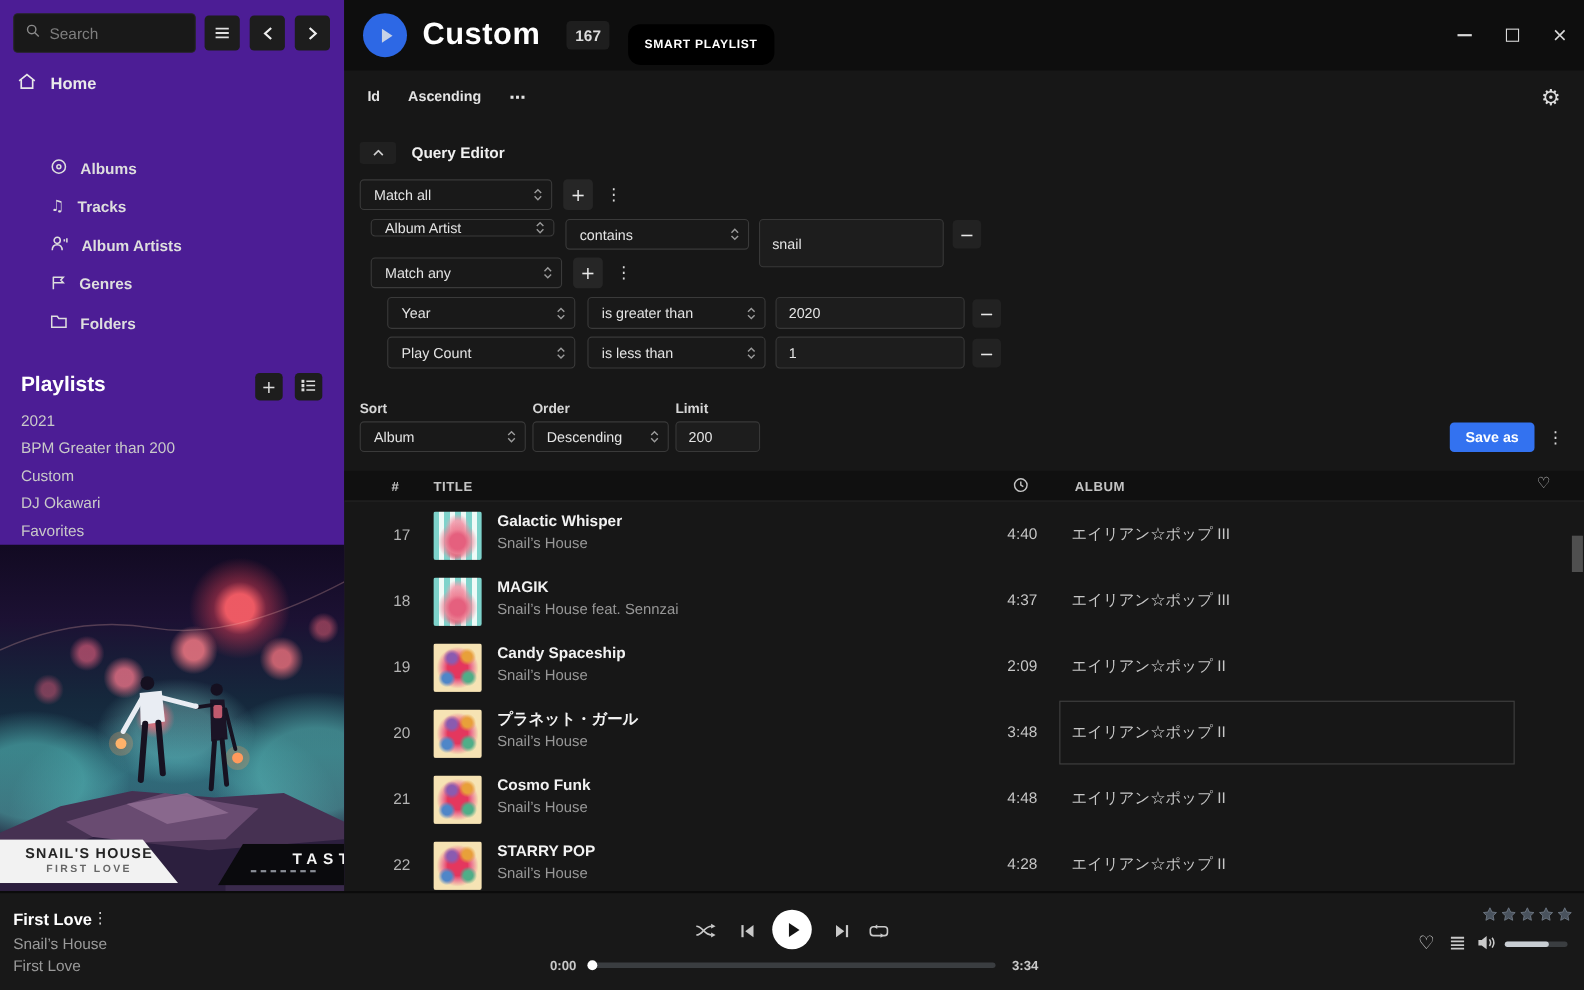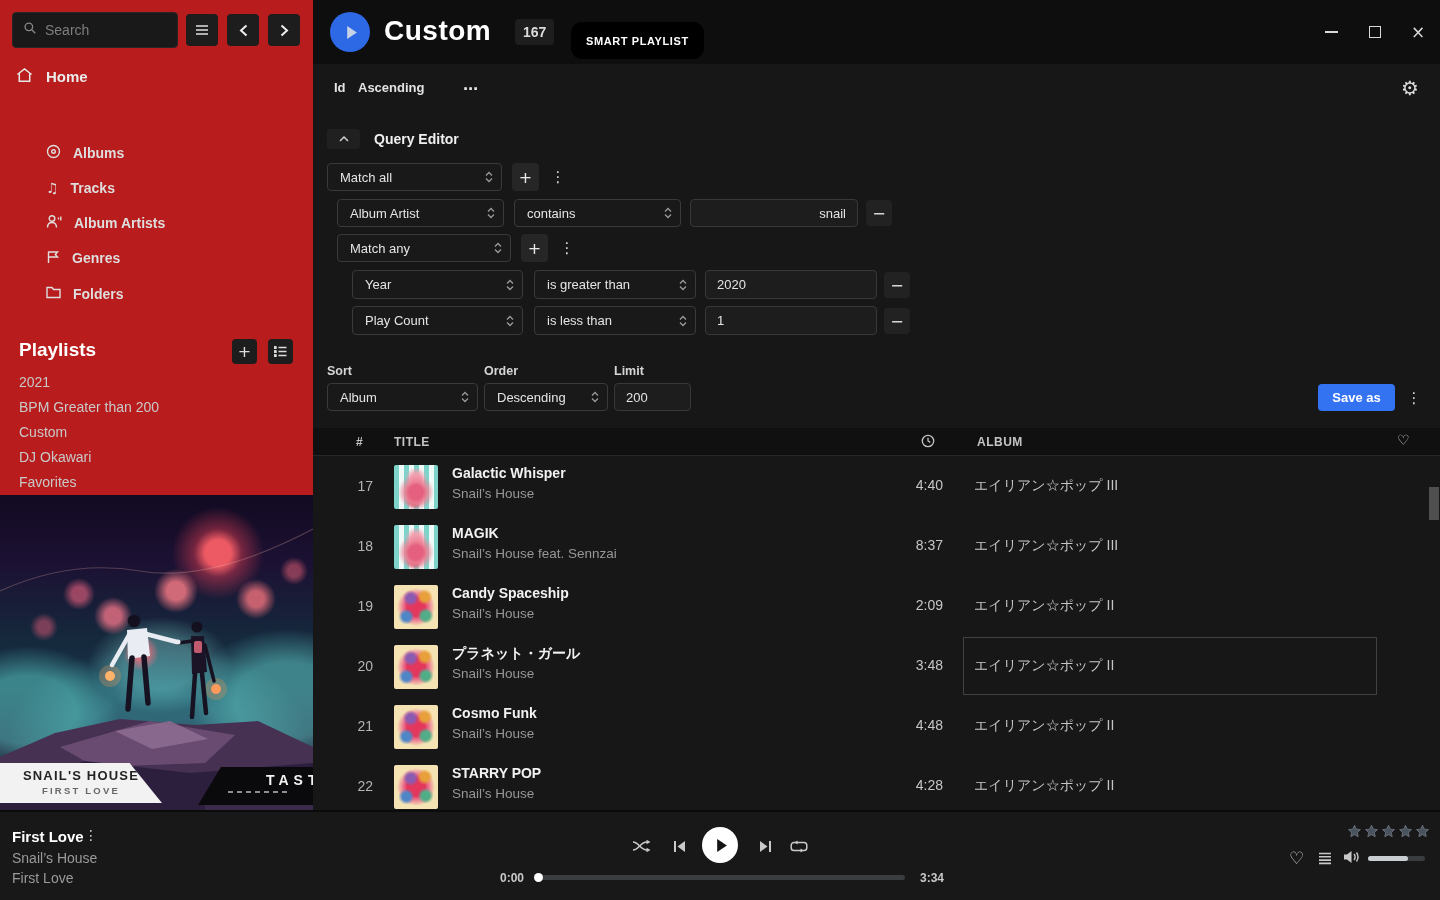--- a/index.html
+++ b/index.html
@@ -1,21 +1,21 @@
 <!DOCTYPE html>
 <html><head>
 <meta charset="utf-8">
 <style>
   * { margin:0; padding:0; box-sizing:border-box; }
   html,body { width:1440px; height:900px; overflow:hidden; background:#171717;
     font-family:"Liberation Sans", sans-serif; -webkit-font-smoothing:antialiased; }
   .glyph { font-family:"DejaVu Sans", sans-serif; }
 
   
-  #sidebar { position:absolute; left:0; top:0; width:313px; height:810px; background:#b91c1c; }
+  #sidebar { position:absolute; left:0; top:0; width:313px; height:810px; background:#4c1d95; }
   #search-box { position:absolute; left:12px; top:12px; width:166px; height:36px; background:#191919;
     border:1px solid #262626; border-radius:4px; display:flex; align-items:center; padding:0 10px; gap:8px; }
   #search-input { flex:1; background:transparent; border:none; outline:none; color:#cfcfcf; font-size:14px;
     font-family:"Liberation Sans",sans-serif; }
   #search-input::placeholder { color:#7e7e7e; }
   .side-sq { position:absolute; top:14px; width:32px; height:32px; background:#1d1d1d; border-radius:4px;
     display:flex; align-items:center; justify-content:center; color:#e6e6e6; cursor:pointer; }
   .navrow { position:absolute; left:0; width:100%; height:30px; display:flex; align-items:center; gap:13px;
     padding-left:16px; color:#eaeaea; font-size:15px; font-weight:700; cursor:pointer; }
   .subrow { position:absolute; left:0; width:100%; height:28px; display:flex; align-items:center; gap:12px;
@@ -304,56 +304,56 @@
     <div class="winbtn" style="left:1008px" id="win-min">
         <i></i>
       </div>
     <div class="winbtn" style="left:1052px" id="win-max">
         <i></i>
       </div>
     <div class="winbtn glyph" style="left:1095px" id="win-close">×</div>
   </div>
 
   <div class="tbbtn" style="left:21px">Id</div>
-  <div class="tbbtn" style="left:45px">Ascending</div>
+  <div class="tbbtn" style="left:58px">Ascending</div>
   <div class="tbbtn glyph" style="left:150px;font-size:15px">⋯</div>
   <div id="gear-btn" class="glyph">⚙</div>
 
   <div id="qe-collapse">
     <svg width="10" height="6" viewBox="0 0 10 6" fill="none" stroke="#cfcfcf" stroke-width="1.5">
         <path d="M1 5 L5 1 L9 5"></path>
       </svg>
   </div>
   <div id="qe-title">Query Editor</div>
 
   <div class="sel" style="left:14px;top:163px;width:175px;height:28px">
     <span>Match all</span>
     <svg width="8" height="12" viewBox="0 0 8 12" fill="none" stroke="#9a9a9a" stroke-width="1.3">
         <path d="M1 4.5 L4 1.5 L7 4.5"></path>
         <path d="M1 7.5 L4 10.5 L7 7.5"></path>
       </svg>
   </div>
   <div class="sqbtn glyph" style="left:199px;top:163px;width:27px;height:28px">+</div>
   <div class="dotbtn glyph" style="left:236px;top:163px;width:18px;height:28px">⋮</div>
 
-  <div class="sel" style="left:24px;top:199px;width:167px;height:28px">
+  <div class="sel" style="left:24px;top:199px;width:167px;height:16px">
     <span>Album Artist</span>
     <svg width="8" height="12" viewBox="0 0 8 12" fill="none" stroke="#9a9a9a" stroke-width="1.3">
         <path d="M1 4.5 L4 1.5 L7 4.5"></path>
         <path d="M1 7.5 L4 10.5 L7 7.5"></path>
       </svg>
   </div>
   <div class="sel" style="left:201px;top:199px;width:167px;height:28px">
     <span>contains</span>
     <svg width="8" height="12" viewBox="0 0 8 12" fill="none" stroke="#9a9a9a" stroke-width="1.3">
         <path d="M1 4.5 L4 1.5 L7 4.5"></path>
         <path d="M1 7.5 L4 10.5 L7 7.5"></path>
       </svg>
   </div>
-  <input class="inp" style="left: 377px; top: 199px; width: 168px; height: 28px; text-align: right;" value="snail">
+  <input class="inp" style="left: 377px; top: 199px; width: 168px; height: 44px;" value="snail">
   <div class="sqbtn glyph" style="left:553px;top:200px;width:26px;height:26px;background:#222">−</div>
 
   <div class="sel" style="left:24px;top:234px;width:174px;height:28px">
     <span>Match any</span>
     <svg width="8" height="12" viewBox="0 0 8 12" fill="none" stroke="#9a9a9a" stroke-width="1.3">
         <path d="M1 4.5 L4 1.5 L7 4.5"></path>
         <path d="M1 7.5 L4 10.5 L7 7.5"></path>
       </svg>
   </div>
   <div class="sqbtn glyph" style="left:208px;top:234px;width:27px;height:28px">+</div>
@@ -434,21 +434,21 @@
       <div class="ttitle">Galactic Whisper</div>
       <div class="tartist">Snail’s House</div>
       <div class="tdur">4:40</div>
       <div class="talbum">エイリアン☆ポップ III</div>
     </div>
     <div class="trow">
       <div class="tnum">18</div>
       <div class="tart art3"></div>
       <div class="ttitle">MAGIK</div>
       <div class="tartist">Snail’s House feat. Sennzai</div>
-      <div class="tdur">8:37</div>
+      <div class="tdur">4:37</div>
       <div class="talbum">エイリアン☆ポップ III</div>
     </div>
     <div class="trow">
       <div class="tnum">19</div>
       <div class="tart art2"></div>
       <div class="ttitle">Candy Spaceship</div>
       <div class="tartist">Snail’s House</div>
       <div class="tdur">2:09</div>
       <div class="talbum">エイリアン☆ポップ II</div>
     </div>

